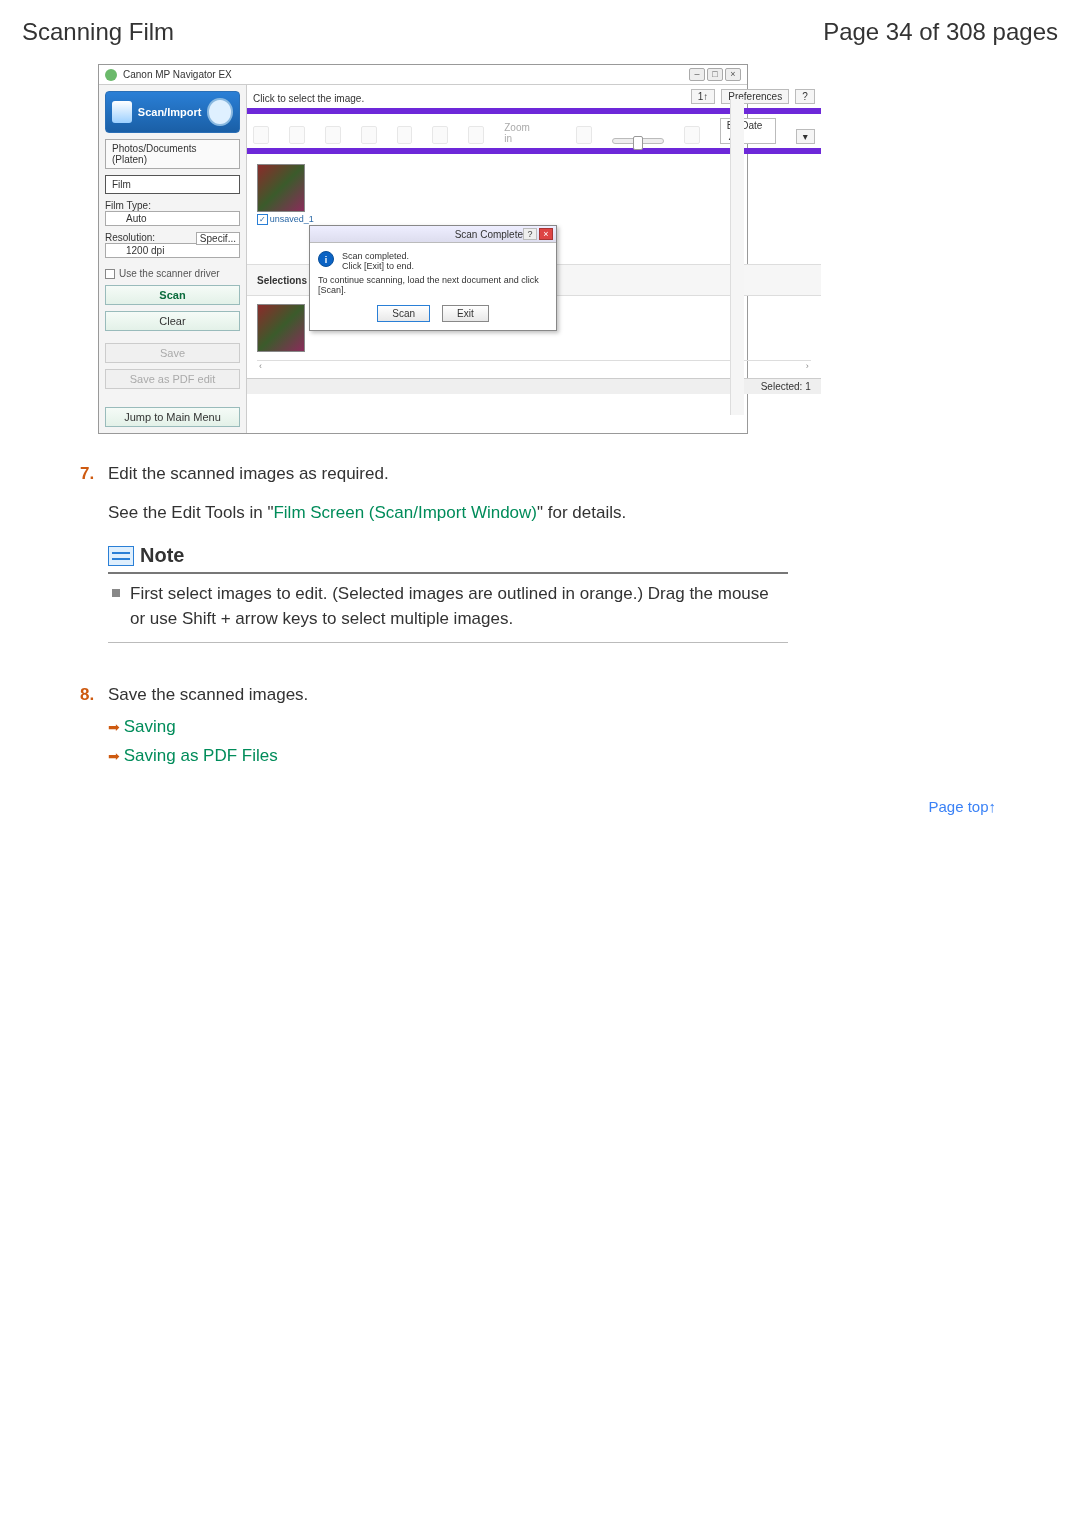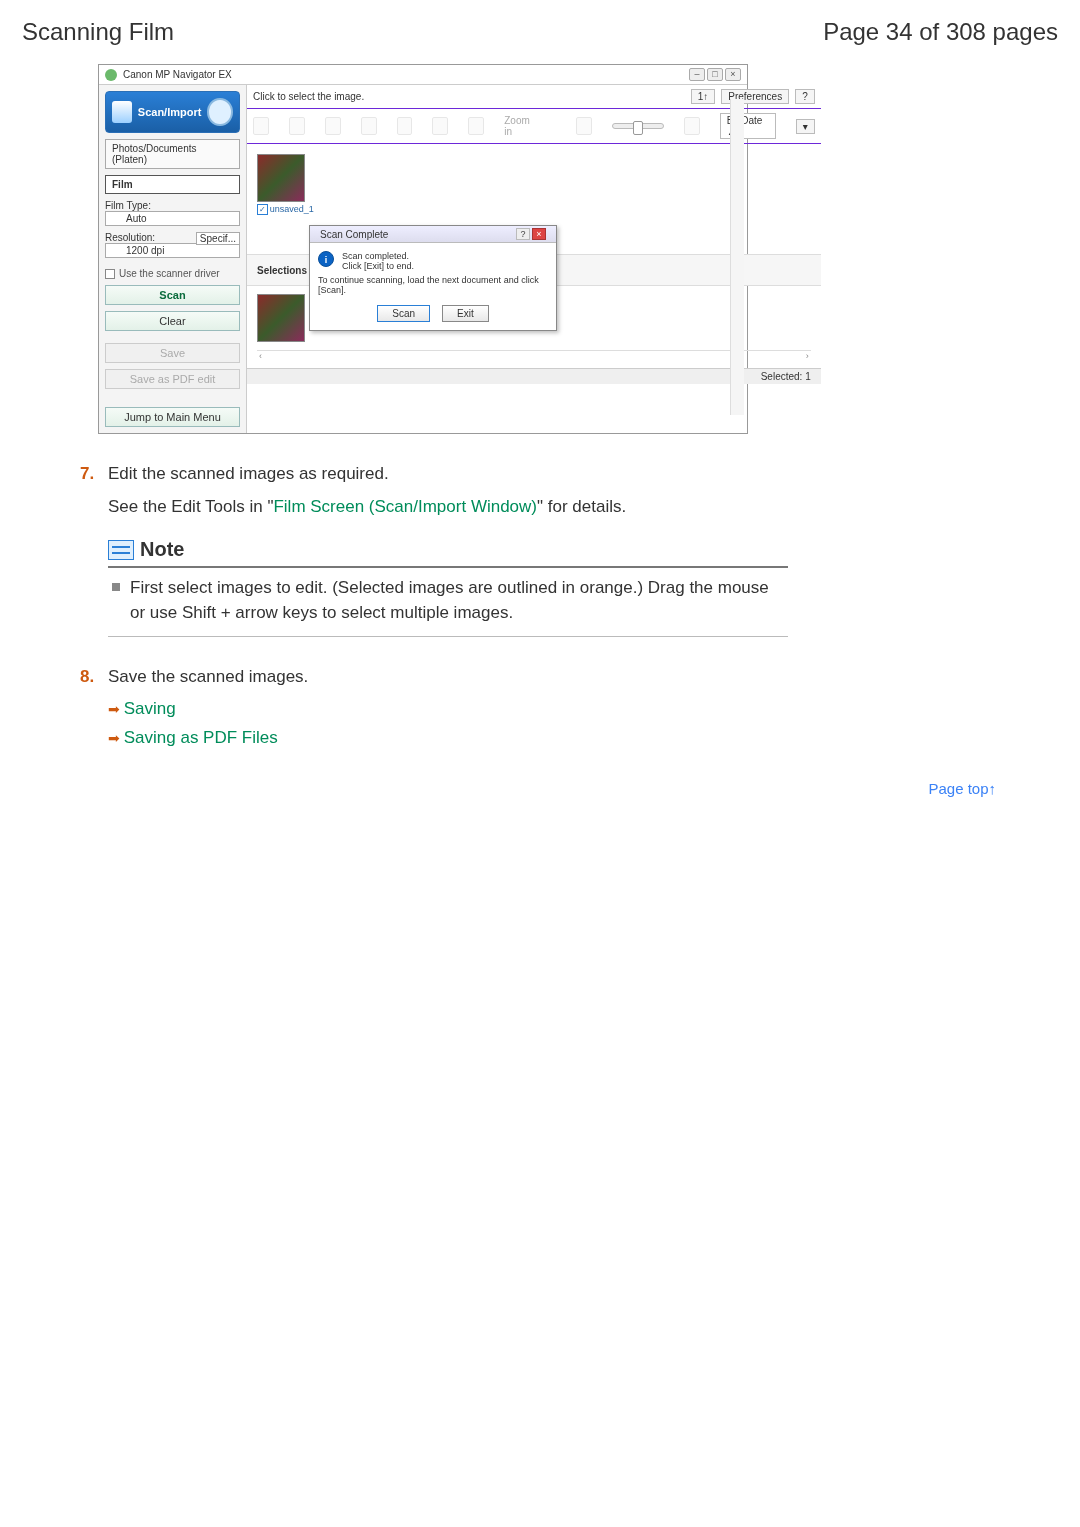--- a/index.html
+++ b/index.html
@@ -10,63 +10,63 @@
 .shot{width:650px;border:1px solid #999;background:#fff;position:relative;font-size:10px;color:#333}
 .titlebar{display:flex;align-items:center;gap:6px;padding:3px 6px;border-bottom:1px solid #ccc}
 .winbtns{margin-left:auto;display:flex;gap:2px}
 .winbtn{width:16px;height:13px;border:1px solid #aaa;border-radius:2px;background:#eee;font-size:9px;text-align:center;line-height:11px;color:#555}
 .shot-body{display:flex}
 .sidebar{width:148px;background:#f4f4f4;border-right:1px solid #ccc;padding:6px;display:flex;flex-direction:column;gap:6px}
 .scanimport{background:linear-gradient(#2a7fd6,#1a5fa6);border:1px solid #2a6fb6;border-radius:4px;padding:6px;display:flex;align-items:center;gap:6px;color:#fff;font-size:11px;font-weight:bold}
 .round{width:28px;height:28px;border-radius:50%;background:#dff0ff;border:2px solid #8ab9e0}
 .si-logo{width:22px;height:22px}
 .tab-btn{border:1px solid #aaa;background:#fafafa;padding:3px 6px;font-size:10px}
-.tab-active{border:1px solid #555;background:#fff;font-weight:bold}
+.tab-active{border:1px solid #555;background:#fff;font-weight:normal}
 .lbl{font-size:10px;color:#333}
 .sel{border:1px solid #aaa;background:#fff;padding:1px 20px;font-size:10px}
 .spec{float:right}
 .chk{display:flex;align-items:center;gap:4px;font-size:10px;color:#555;margin-top:4px}
 .sb-btn{border:1px solid #9bb;background:linear-gradient(#f5fbf7,#e3f1e8);padding:3px 0;text-align:center;font-size:11px}
 .sb-btn.green{color:#0a6b3c;font-weight:bold}
 .sb-btn.dis{color:#aaa;background:#f0f0f0;border-color:#ccc}
 .spacer{flex:1}
 .mainpane{flex:1;display:flex;flex-direction:column}
-.mtop{display:flex;align-items:center;gap:6px;padding:4px 6px;border-bottom:1px solid #6d28d9}
+.mtop{display:flex;align-items:flex-end;gap:6px;padding:4px 6px;border-bottom:6px solid #6d28d9}
 .mtop .grow{flex:1}
 .tbtn{width:18px;height:18px;border:1px solid #ccc;background:#f5f5f5;border-radius:2px}
 .tbtn.dis{opacity:.45}
 .pref{border:1px solid #bbb;background:#f5f5f5;padding:1px 6px;font-size:10px}
 .sortbox{border:1px solid #bbb;background:#fff;padding:1px 6px;font-size:10px}
 .thumbs{padding:10px;min-height:110px;position:relative}
 .thumb{display:inline-block;text-align:center}
 .thumb .img{width:48px;height:48px;background:linear-gradient(135deg,#8b2b2b,#3b5b2b,#8b2b5b);border:1px solid #888}
 .thumb .cap{font-size:9px;color:#2a68a6;margin-top:2px}
 .selrow{display:flex;align-items:center;gap:8px;padding:6px 10px;border-top:1px solid #ddd;border-bottom:1px solid #ddd;background:#f6f6f6}
 .selthumb{padding:8px 10px;min-height:70px}
 .selthumb .img{width:48px;height:48px;background:linear-gradient(135deg,#8b2b2b,#3b5b2b,#8b2b5b);border:1px solid #888}
 .statusbar{display:flex;justify-content:flex-end;padding:2px 10px;border-top:1px solid #ccc;background:#efefef}
 .sc-arrow{position:absolute;right:3px;top:34px;bottom:18px;width:14px;border-left:1px solid #ddd;background:#f5f5f5}
 .dlg{position:absolute;left:210px;top:160px;width:248px;border:1px solid #888;background:#fff;box-shadow:2px 2px 4px rgba(0,0,0,.25)}
-.dlg-title{display:flex;justify-content:space-between;align-items:center;background:linear-gradient(#eef,#dde);padding:2px 10px;font-size:10px;border-bottom:1px solid #bbb}
+.dlg-title{display:flex;justify-content:flex-end;align-items:center;background:linear-gradient(#eef,#dde);padding:2px 3px;font-size:10px;border-bottom:1px solid #bbb}
 .dlg-close{display:flex;gap:2px}
 .dlg-close .x{width:14px;height:12px;background:#d44;border:1px solid #a33;color:#fff;font-size:9px;text-align:center;line-height:10px}
 .dlg-close .h{width:14px;height:12px;background:#eee;border:1px solid #bbb;font-size:9px;text-align:center;line-height:10px;color:#444}
 .dlg-body{padding:8px;font-size:9px}
 .dlg-body .row1{display:flex;gap:8px;align-items:flex-start;margin-bottom:4px}
 .info{width:16px;height:16px;border-radius:50%;background:#0b63c4;color:#fff;text-align:center;line-height:16px;font-weight:bold;border:1px solid #0a4f99}
 .dlg-btns{display:flex;justify-content:center;gap:12px;margin-top:10px}
 .dlg-btn{border:1px solid #888;background:linear-gradient(#fff,#e8e8e8);padding:2px 14px;font-size:10px}
 .dlg-btn.primary{border-color:#2a7fd6}
 .content{margin-top:28px;padding-left:60px;font-size:17px;line-height:1.45}
 .step{display:flex;gap:10px;margin-bottom:8px}
 .stepnum{color:#ce5a10;font-weight:bold;width:18px;flex-shrink:0}
 .stepbody{flex:1}
 .sub{padding-left:28px;margin-top:8px}
 a.green,span.green-link{color:#008c5a}
-.note-block{margin:16px 0 28px 28px;max-width:680px}
+.note-block{margin:16px 0 40px 28px;max-width:680px}
 .note-hdr{display:flex;align-items:center;gap:6px;font-size:20px;font-weight:bold;border-bottom:2px solid #777;padding-bottom:2px;margin-bottom:8px}
 .note-icon{width:26px;height:20px;border:1px solid #2a7fd6;background:#dfeffd;position:relative}
 .note-icon::before,.note-icon::after{content:"";position:absolute;left:3px;right:3px;height:2px;background:#2a7fd6}
 .note-icon::before{top:5px}.note-icon::after{top:11px}
 .note-body{font-size:17px;padding:0 4px 10px;border-bottom:1px solid #bbb}
 .bullet{display:flex;gap:10px}
 .bullet .sq{width:8px;height:8px;background:#888;margin-top:7px;flex-shrink:0}
 .arrow-link{display:flex;align-items:center;gap:4px}
 .arrow{color:#ce5a10;font-size:14px}
 .pgtop{display:flex;justify-content:flex-end;margin:30px 64px 0 0}
@@ -204,21 +204,21 @@
   </div>
 
   <div class="content">
     <div class="step">
       <div class="stepnum">7.</div>
       <div class="stepbody">
         <div>Edit the scanned images as required.</div>
       </div>
     </div>
     <div class="sub">
-      <div style="margin-top:8px">
+      <div style="margin-top:14px">
         <span>See the Edit Tools in "</span><span class="green-link">Film Screen (Scan/Import Window)</span><span>" for details.</span>
       </div>
     </div>
 
     <div class="note-block">
       <div class="note-hdr">
         <span class="note-icon"></span>
         <span>Note</span>
       </div>
       <div class="note-body">

